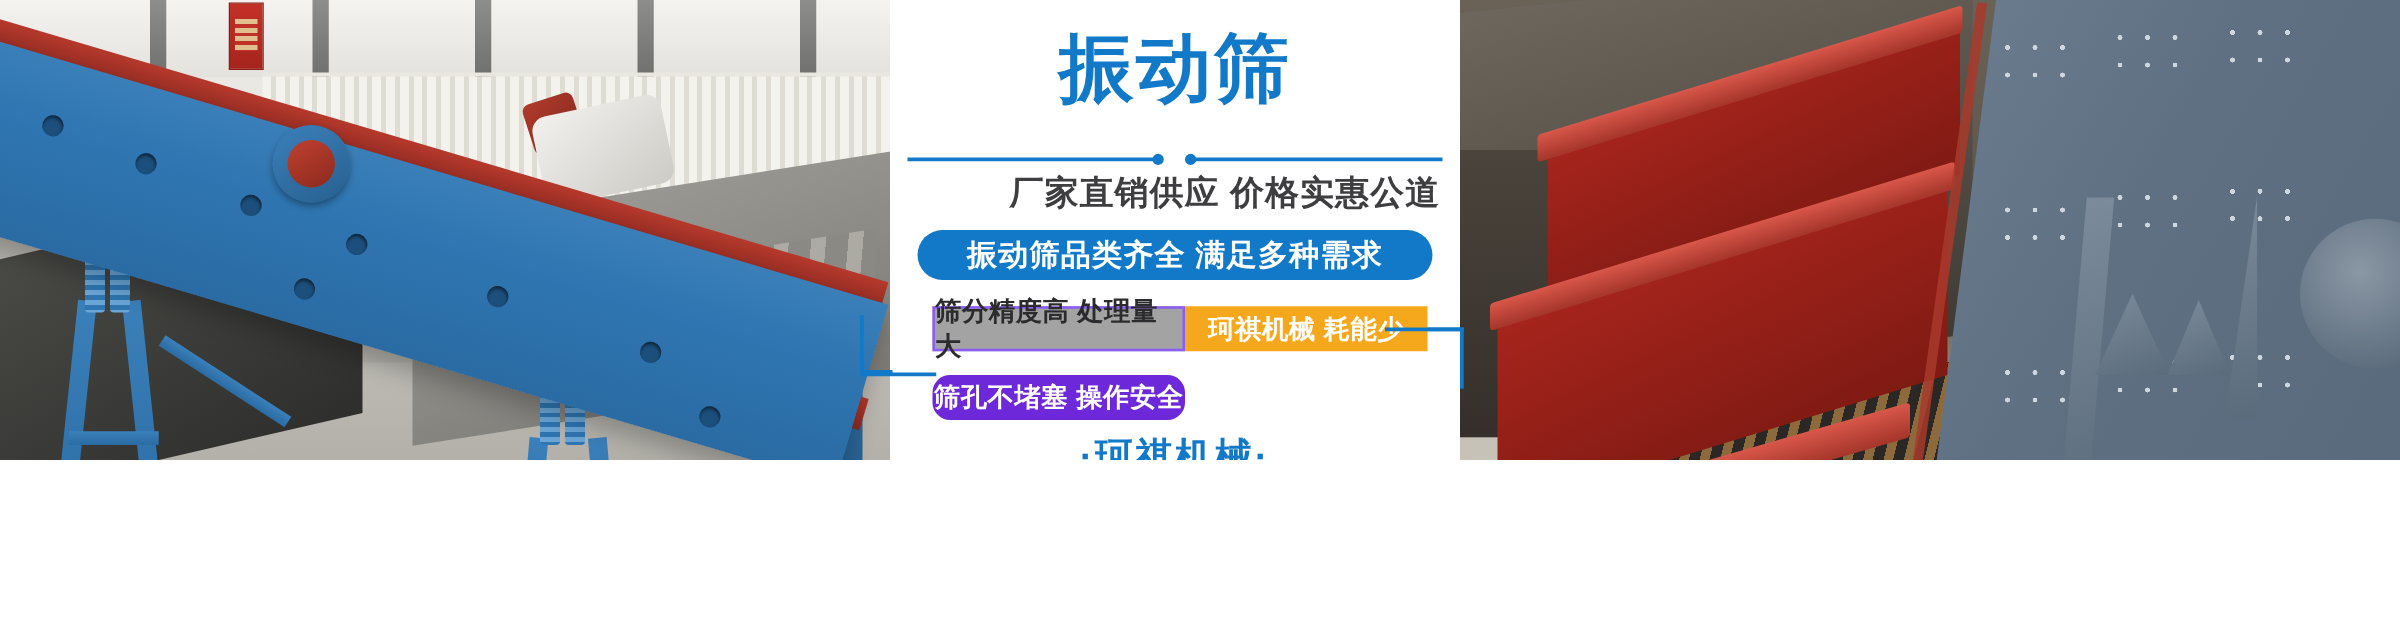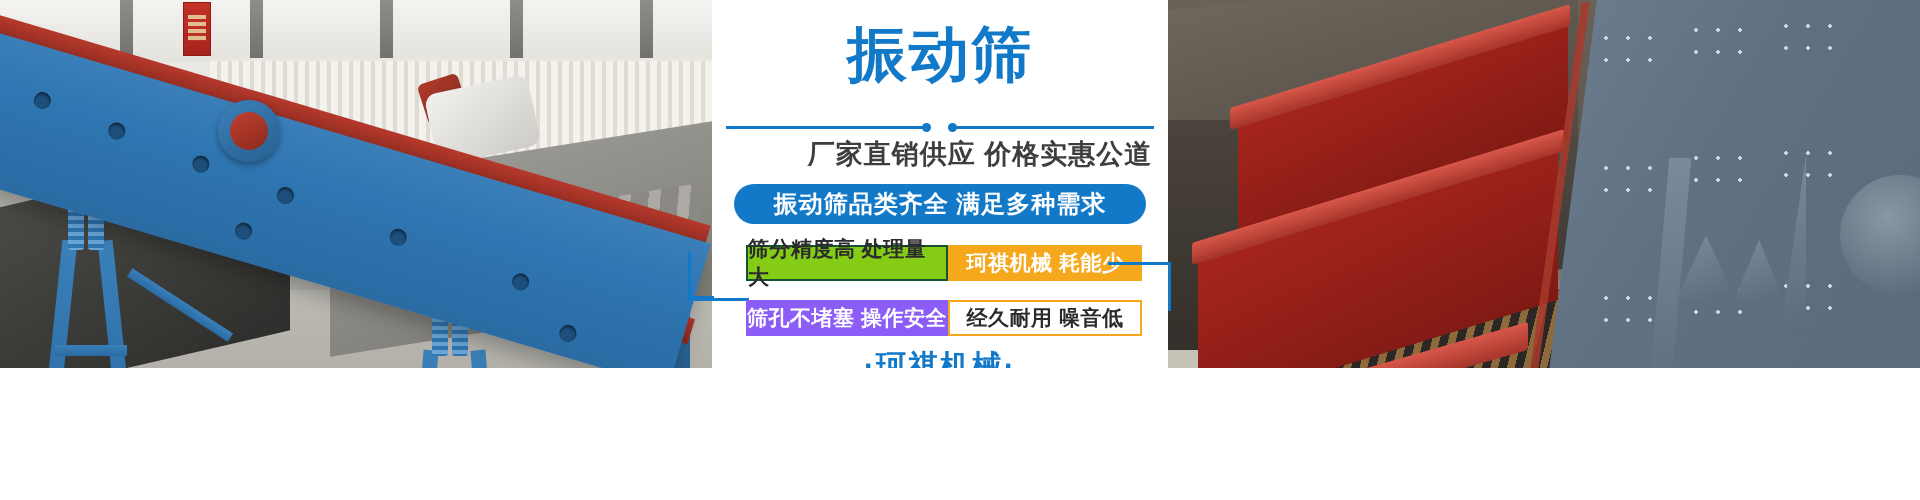--- a/index.html
+++ b/index.html
@@ -122,23 +122,23 @@
 
   .pill{position:absolute;left:22px;top:184px;width:412px;height:40px;border-radius:20px;
     background:#1279c8;color:#fff;font-size:24px;font-weight:bold;letter-spacing:1px;
     display:flex;align-items:center;justify-content:center;}
 
   .row{position:absolute;left:34px;width:396px;height:36px;display:flex;}
   .row.r3{top:245px;}
   .row.r4{top:300px;}
   .chip{height:36px;display:flex;align-items:center;justify-content:center;
     font-size:21px;font-weight:bold;letter-spacing:.5px;box-sizing:border-box;}
-  .chip.white-blue{flex:0 0 202px;background:#84cc16;border:2px solid #14532d;color:#2b2b2d;}
+  .chip.white-blue{flex:0 0 202px;background:#a3a3a3;border:2px solid #8b5cf6;color:#2b2b2d;}
   .chip.orange{flex:1;background:#f6a81c;color:#ffffff;}
-  .chip.blue{flex:0 0 202px;background:#8b5cf6;color:#ffffff;}
+  .chip.blue{flex:0 0 202px;background:#6d28d9;color:#ffffff;border-radius:14px;}
   .chip.white-orange{flex:1;background:#fff;border:2px solid #f6a81c;color:#2b2b2d;}
 
   .conn{position:absolute;border:3px solid #1279c8;}
   .conn-left{left:-24px;top:252px;width:58px;height:46px;border-right:none;border-top:none;
     background:transparent;}
   .conn-left-stub{position:absolute;left:-24px;top:296px;width:26px;height:3px;background:#1279c8;}
   .conn-right{left:396px;top:262px;width:60px;height:46px;border-left:none;border-bottom:none;}
   .conn-right-stub{position:absolute;left:430px;top:262px;width:26px;height:3px;background:#1279c8;}
 
   .brand{position:absolute;left:0;top:350px;width:456px;text-align:center;
@@ -261,21 +261,20 @@
     <div class="conn conn-left"></div>
     <div class="conn-left-stub"></div>
 
     <div class="row r3">
       <div class="chip white-blue">筛分精度高  处理量大</div>
       <div class="chip orange">珂祺机械  耗能少</div>
     </div>
 
     <div class="row r4">
       <div class="chip blue">筛孔不堵塞  操作安全</div>
-      <div class="chip white-orange">经久耐用  噪音低</div>
     </div>
 
     <div class="conn conn-right"></div>
     <div class="conn-right-stub"></div>
 
     <div class="brand">·珂祺机械·</div>
 
     <div class="cta-wrap">
       <div class="cta">立即致电咨询</div>
       <div class="cta-clip">

